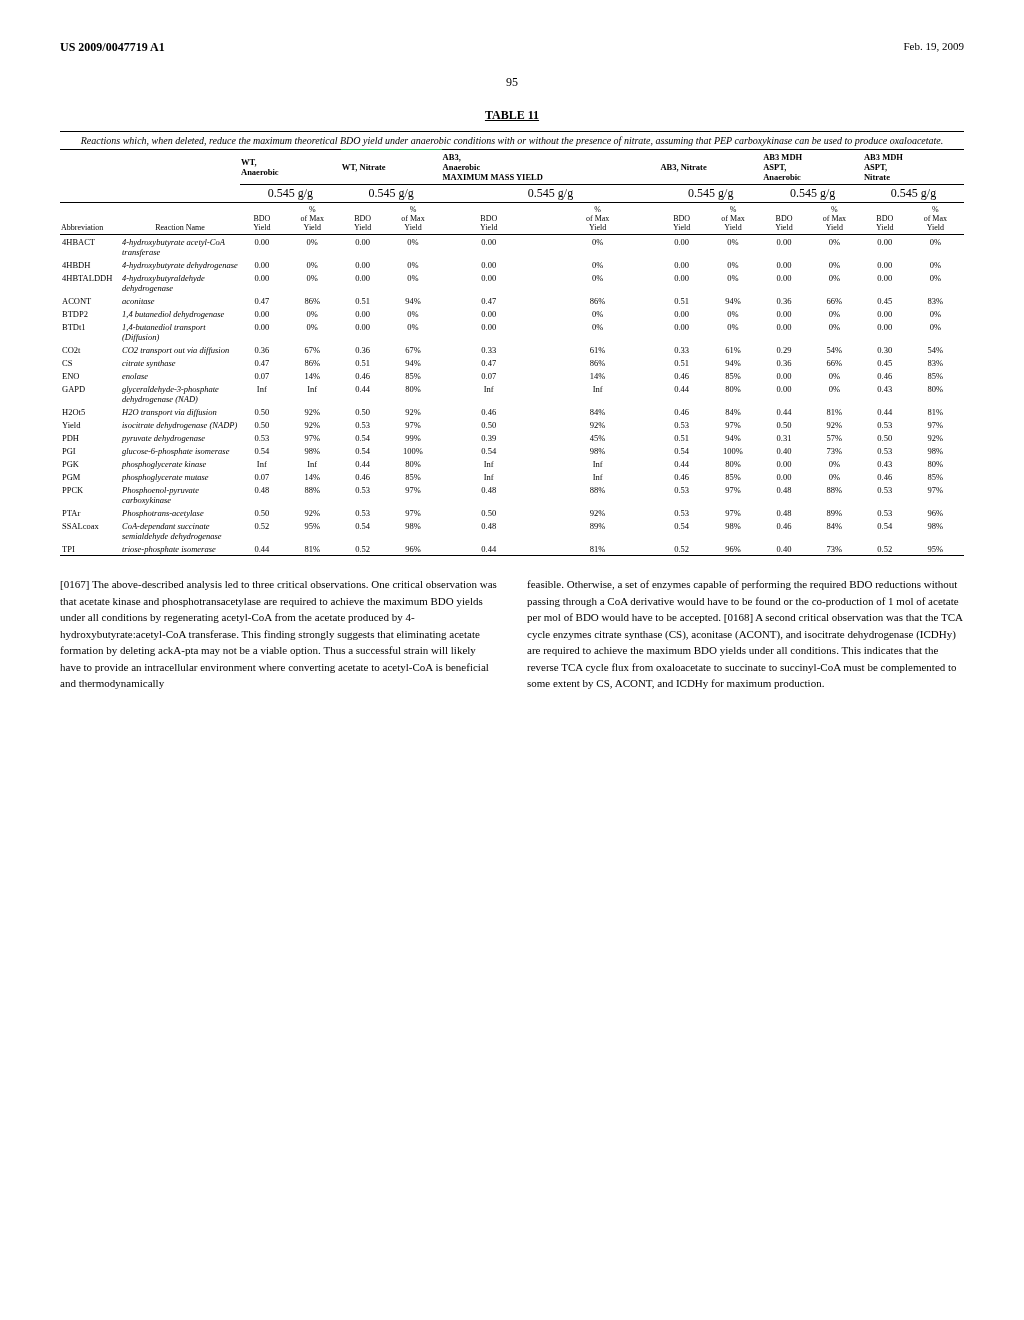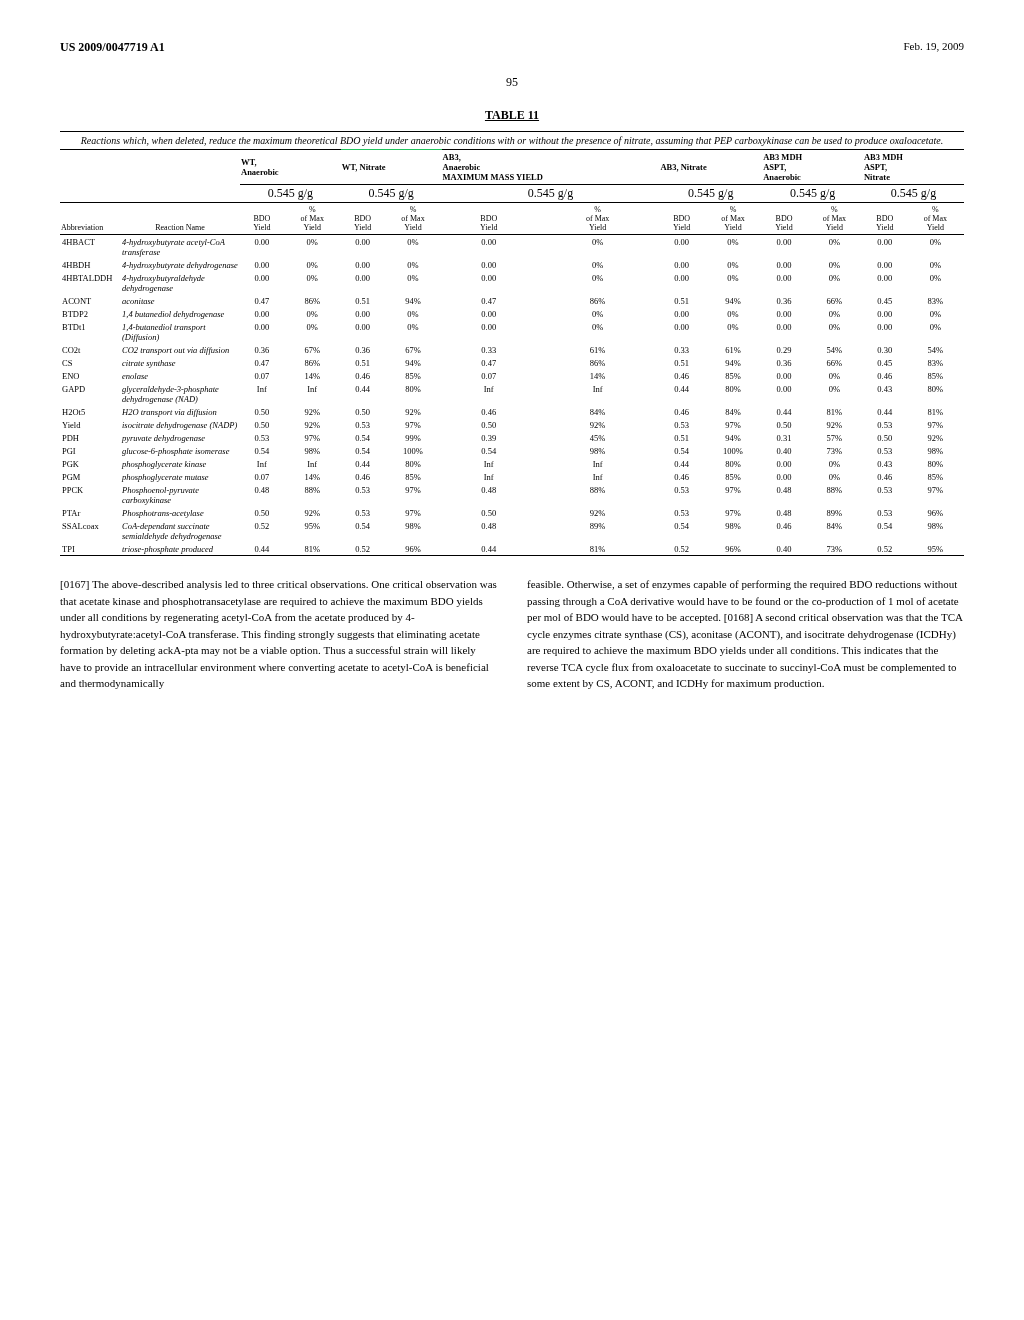--- a/index.html
+++ b/index.html
@@ -443,21 +443,21 @@
           <td class="num-col">89%</td>
           <td class="num-col">0.54</td>
           <td class="num-col">98%</td>
           <td class="num-col">0.46</td>
           <td class="num-col">84%</td>
           <td class="num-col">0.54</td>
           <td class="num-col">98%</td>
         </tr>
         <tr class="data-row">
           <td class="abbr-col">TPI</td>
-          <td class="reaction-col" style="font-style: italic;">triose-phosphate produced</td>
+          <td class="reaction-col" style="font-style: italic;">triose-phosphate isomerase</td>
           <td class="num-col">0.44</td>
           <td class="num-col">81%</td>
           <td class="num-col">0.52</td>
           <td class="num-col">96%</td>
           <td class="num-col">0.44</td>
           <td class="num-col">81%</td>
           <td class="num-col">0.52</td>
           <td class="num-col">96%</td>
           <td class="num-col">0.40</td>
           <td class="num-col">73%</td>

